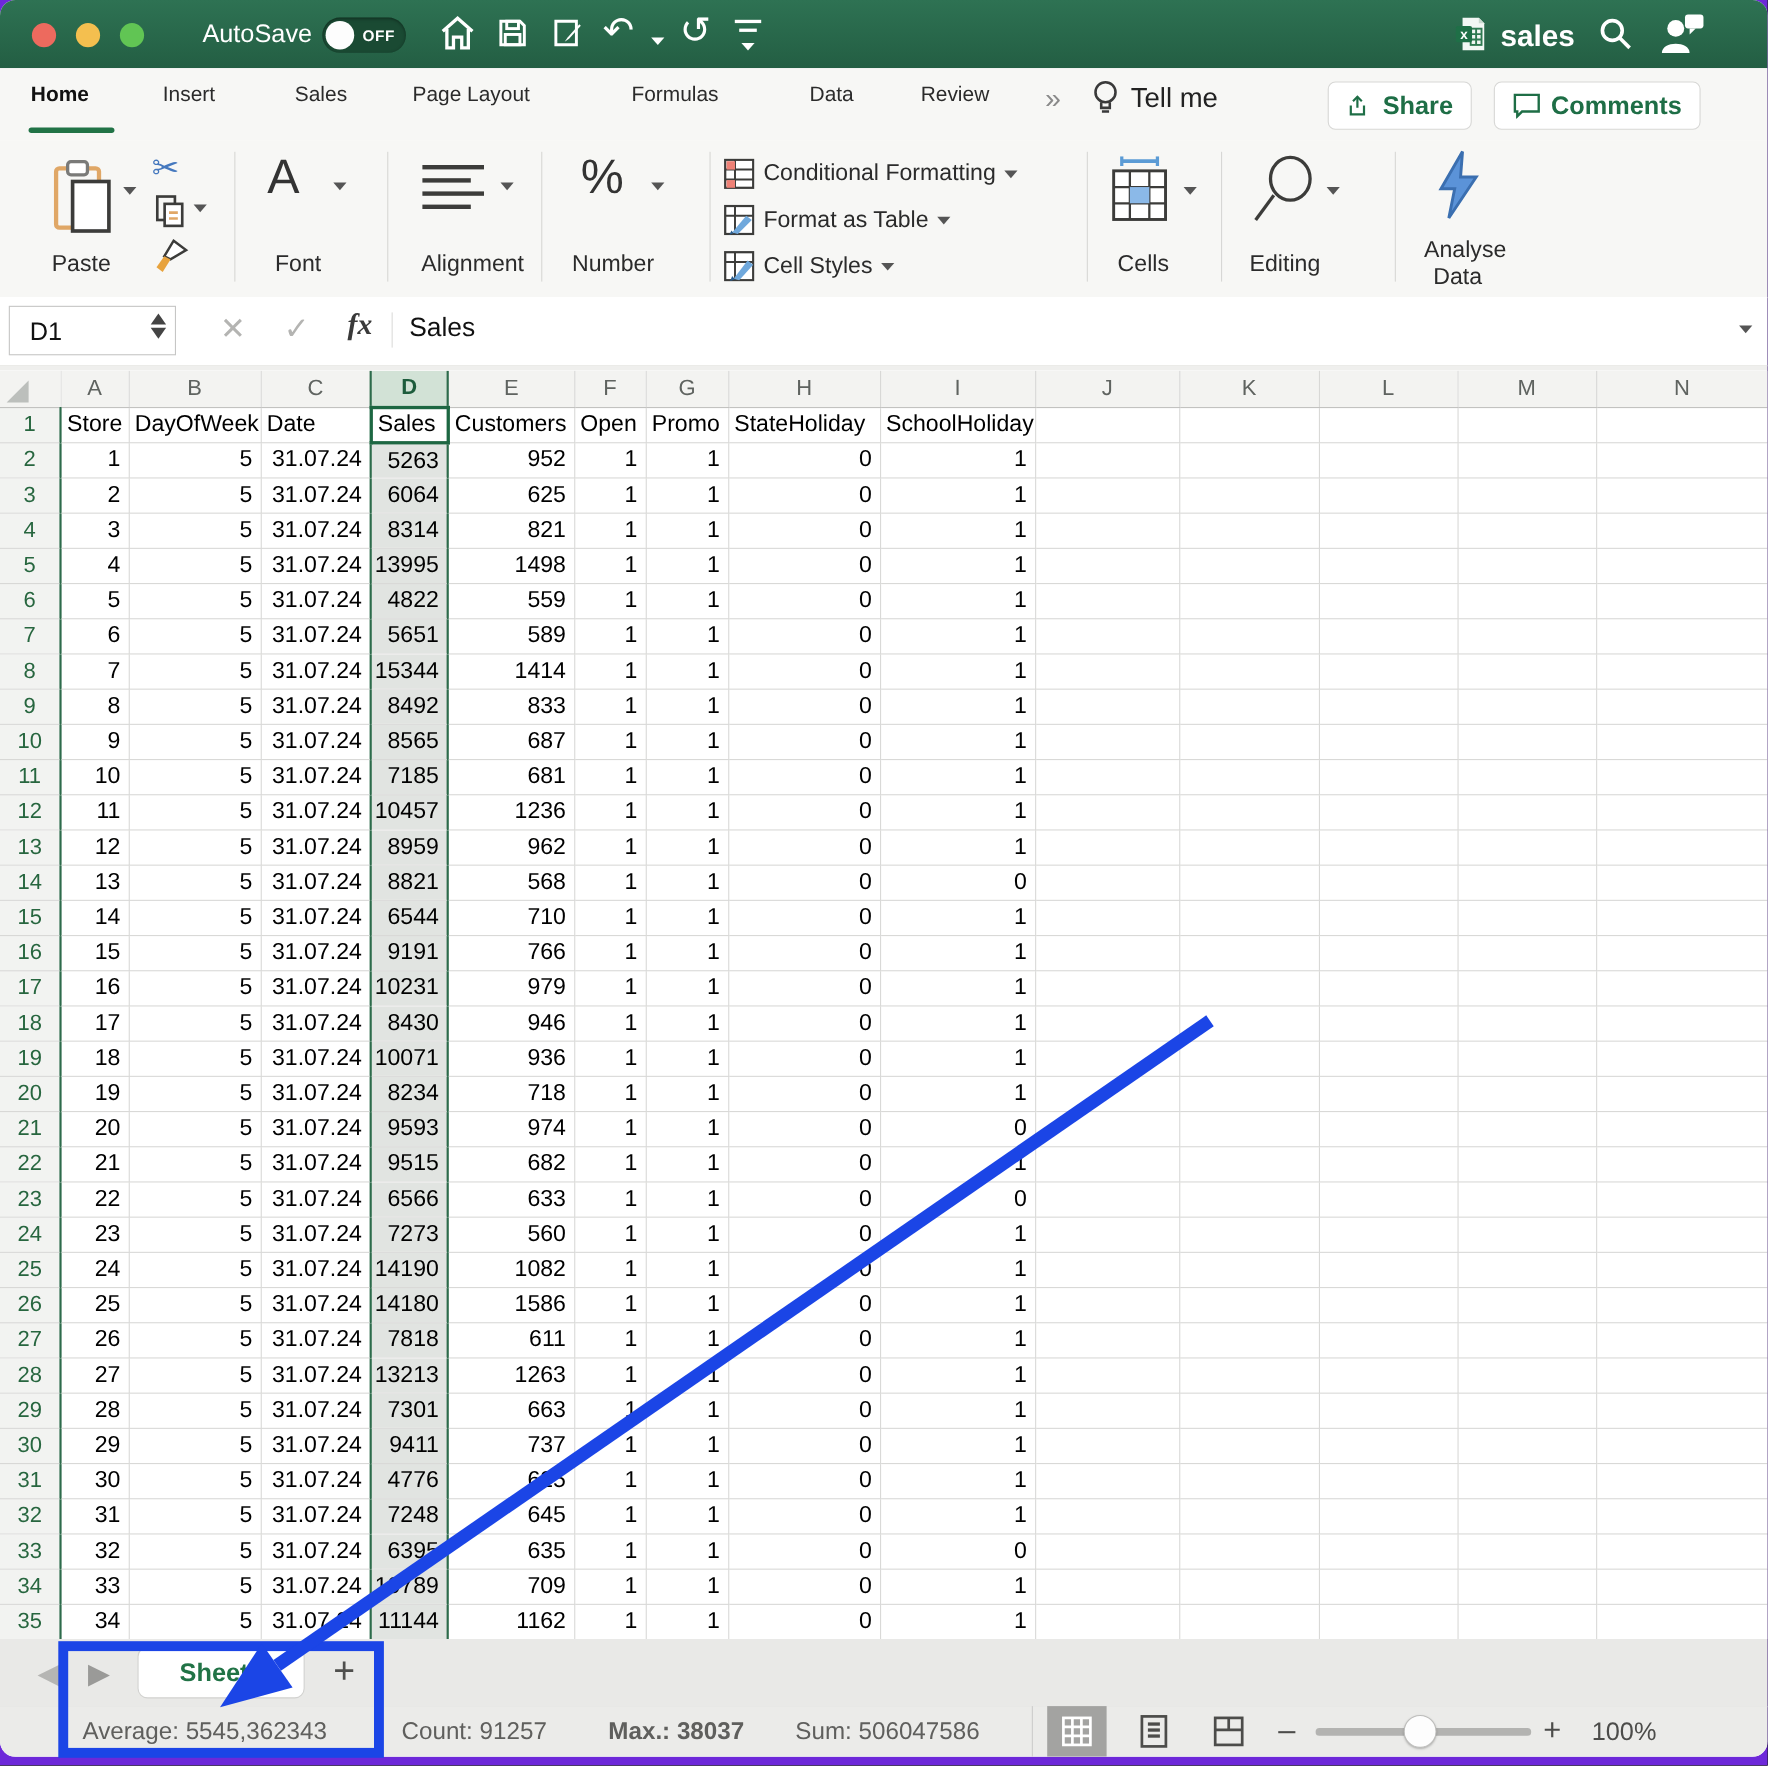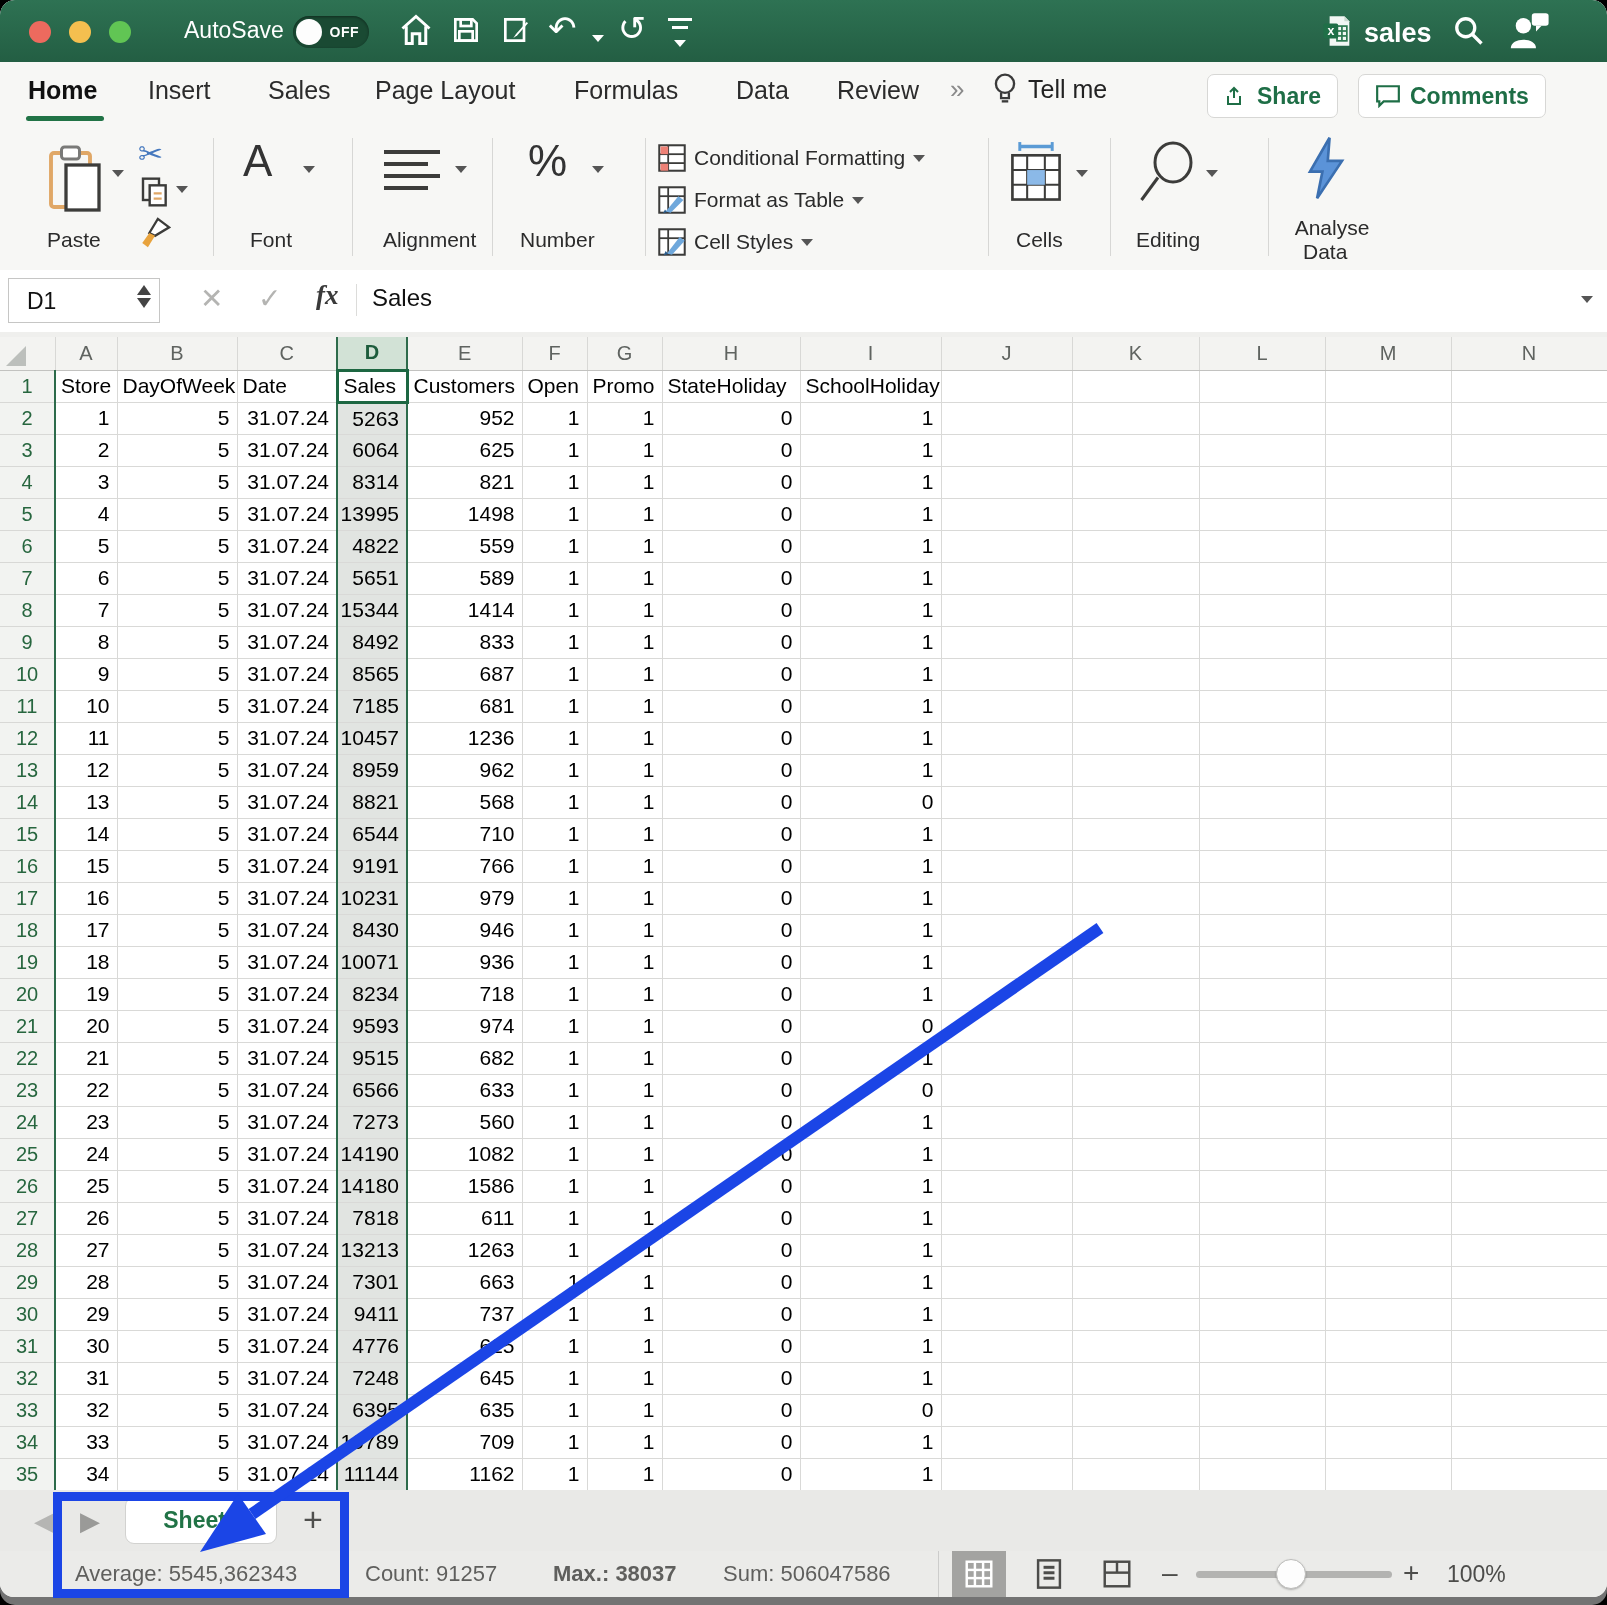--- a/index.html
+++ b/index.html
@@ -1,17 +1,17 @@
 <!DOCTYPE html>
 <html><head>
 <meta charset="utf-8">
 <style>
   html,body{margin:0;padding:0;background:#000;}
-  #stage{position:relative;width:1607px;height:1605px;background:#737373;overflow:hidden;
-         font-family:"Liberation Sans","DejaVu Sans",sans-serif;border-radius:15px;-webkit-font-smoothing:antialiased;}
+  #stage{position:relative;width:1607px;height:1605px;background:#6d28d9;overflow:hidden;
+         font-family:"Liberation Sans","DejaVu Sans",sans-serif;-webkit-font-smoothing:antialiased;}
   #window{position:absolute;left:0;top:0;width:1607px;height:1597px;background:#fff;
           border-radius:14px;overflow:hidden;}
 
   
   #titlebar{position:absolute;left:0;top:0;width:100%;height:62px;
             background:linear-gradient(#2e7253,#235e43);}
   .tl{position:absolute;top:21px;width:22px;height:22px;border-radius:50%;}
   #titlebar .t-red{left:29px;background:#ed6a5e;}
   #titlebar .t-yellow{left:69px;background:#f4bf4f;}
   #titlebar .t-green{left:109px;background:#61c554;}
@@ -22,21 +22,21 @@
   #autosave-toggle .state{position:absolute;right:10px;top:8px;color:#fff;font-size:14px;font-weight:bold;letter-spacing:.5px;}
   .tbicon{position:absolute;top:14px;color:#fff;}
   .tbicon svg{display:block}
   #title-file{position:absolute;left:1322px;top:15px;display:flex;align-items:center;gap:12px;}
   #doc-title{color:#fff;font-size:27px;font-weight:bold;}
   .chev{width:0;height:0;border-left:6px solid transparent;border-right:6px solid transparent;border-top:7px solid #fff;display:inline-block;}
   .chev.dark{border-top-color:#555;}
 
   
   #tabsrow{position:absolute;left:0;top:62px;width:100%;height:66px;background:#f7f7f5;}
-  .rtab{position:absolute;top:14px;font-size:25px;color:#2b2b2b;cursor:default;}
+  .rtab{position:absolute;top:14px;font-size:19px;color:#2b2b2b;cursor:default;}
   .rtab.active{font-weight:bold;color:#111;}
   #home-underline{position:absolute;left:26px;top:54px;width:78px;height:5px;border-radius:3px;background:#217346;}
   #tab-overflow{position:absolute;left:950px;top:12px;color:#8a8a8a;font-size:26px;letter-spacing:-2px;}
   #tellme{position:absolute;left:992px;top:10px;display:flex;align-items:center;gap:10px;color:#222;font-size:25px;}
   .pillbtn{position:absolute;top:12px;height:44px;background:#fff;border:1px solid #d7d7d5;border-radius:7px;
            display:flex;align-items:center;gap:9px;padding:12px 16px;color:#1e6e46;font-size:23px;font-weight:600;box-sizing:border-box;}
   #share-btn{left:1207px;}
   #comments-btn{left:1358px;}
 
   

